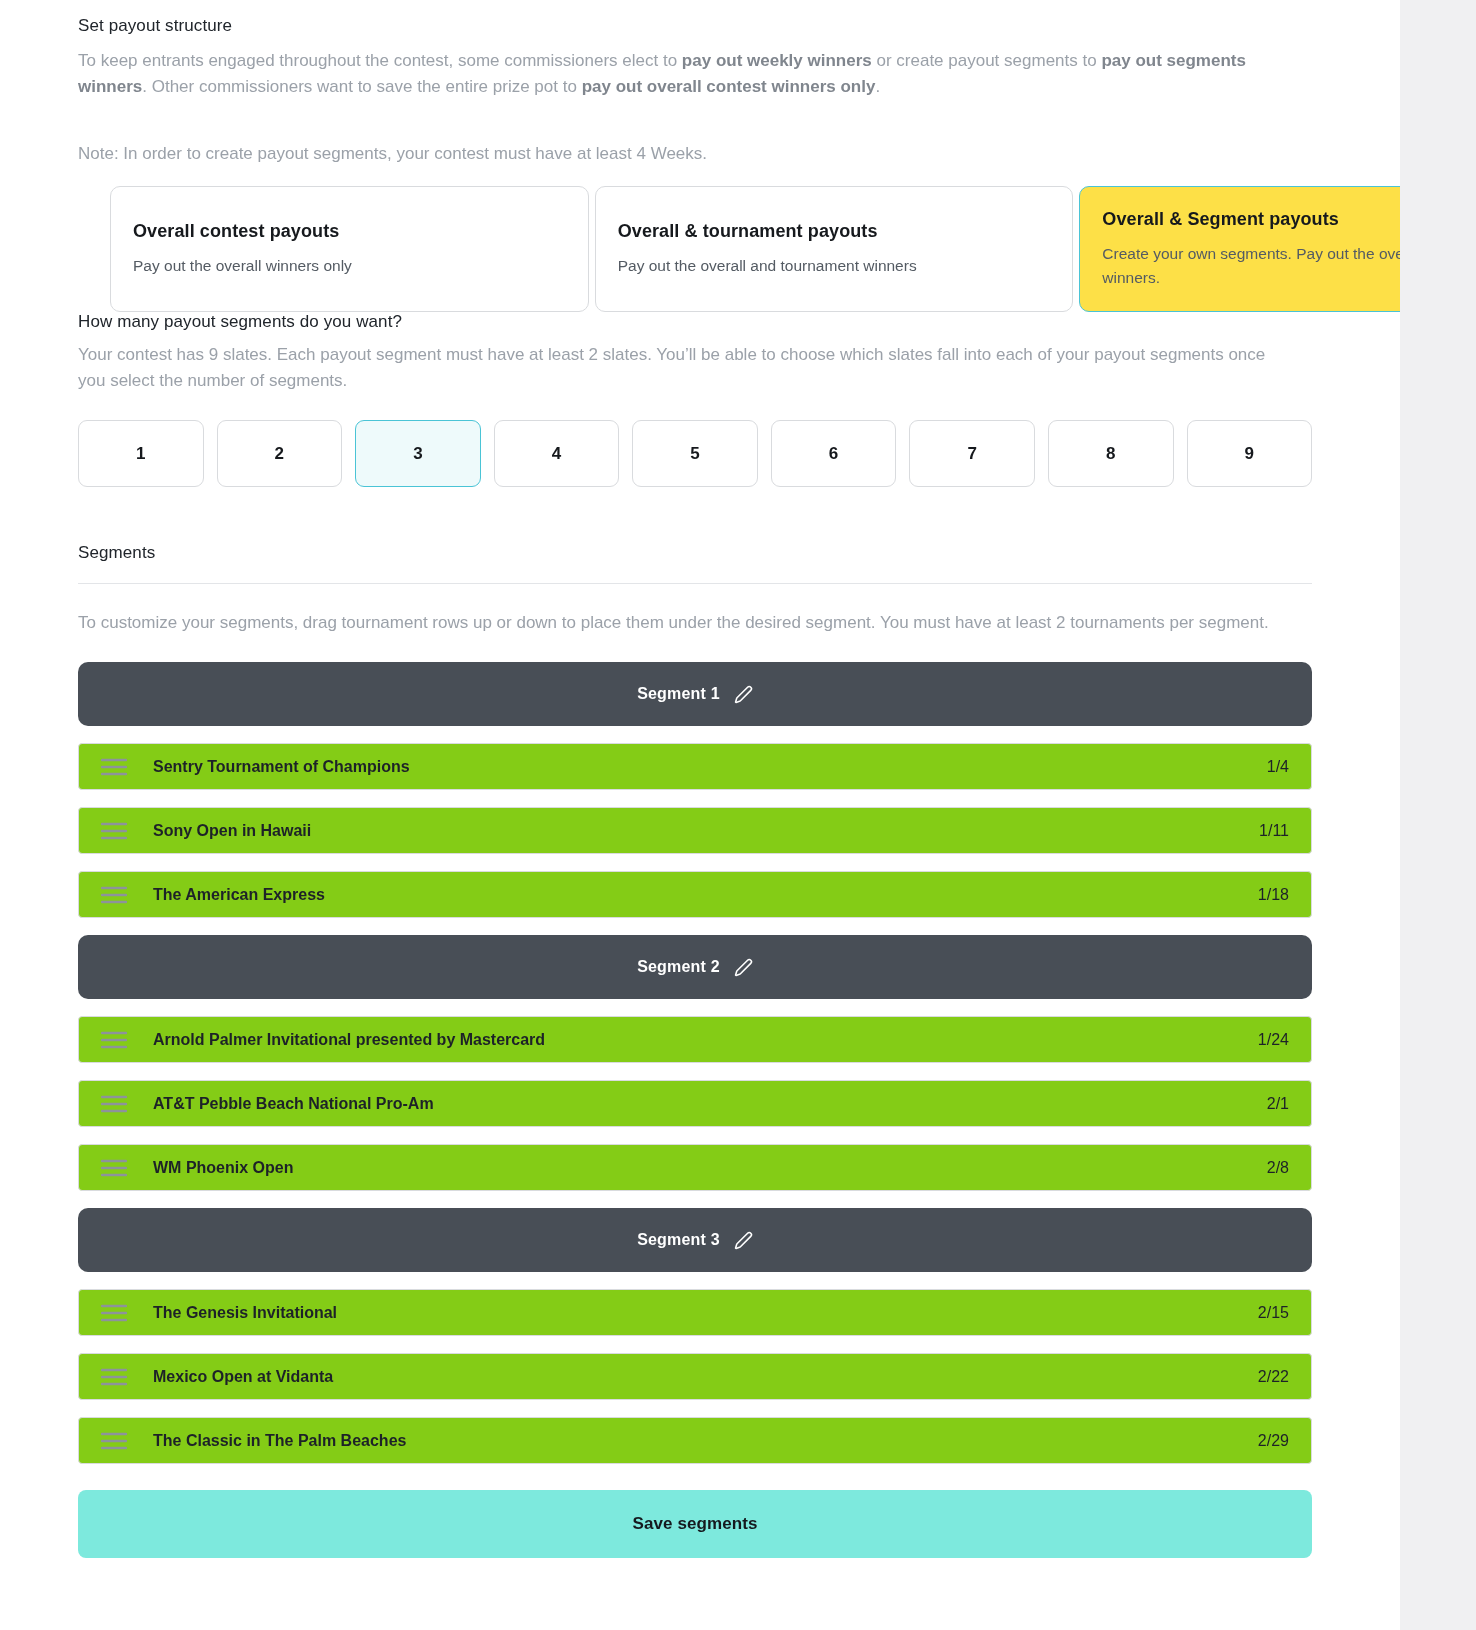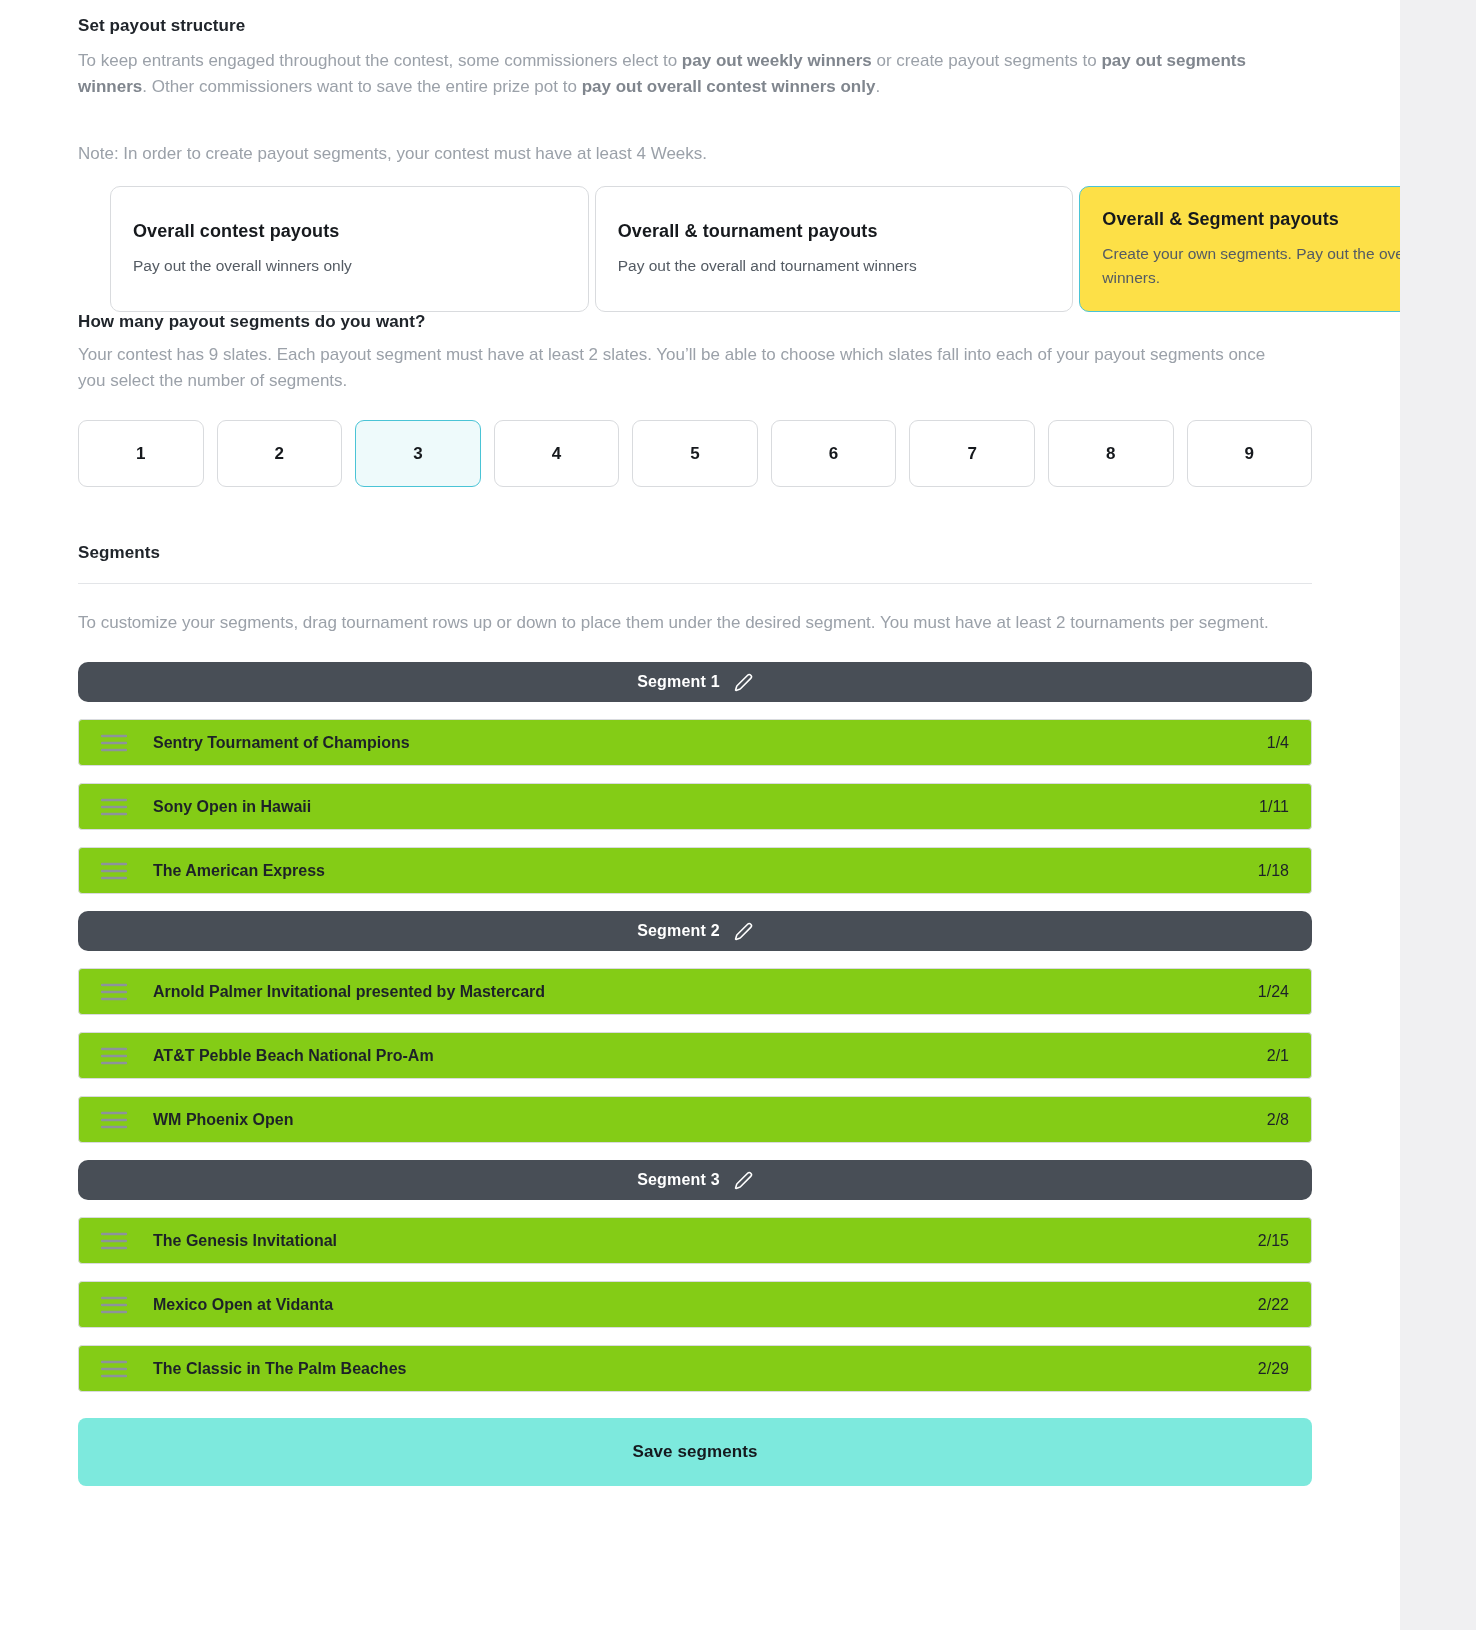--- a/index.html
+++ b/index.html
@@ -10,21 +10,21 @@
     color: #1d2228;
     position: relative;
     min-height: 1630px;
   }
   .right-strip {
     position: absolute; top: 0; right: 0; width: 76px; height: 1630px;
     background: #f0f0f2;
   }
   .page { padding: 16px 0 40px 78px; width: 1312px; }
   .section-title {
-    font-size: 17px; font-weight: 700; color: #20252b; letter-spacing: .1px;
+    font-size: 17px; font-weight: 400; color: #20252b; letter-spacing: .1px;
   }
   .intro {
     margin-top: 12px; font-size: 17px; line-height: 26px; color: #9ba1a9;
     max-width: 1234px;
   }
   .intro strong { color: #80868e; font-weight: 700; }
   .note { margin-top: 44px; font-size: 17px; color: #9ba1a9; }
   
   .cards { margin-top: 22px; display: flex; gap: 6px; width: 1448px; margin-left: 32px; }
   .card {
@@ -52,21 +52,21 @@
   .numbtn.selected { border: 1.5px solid #4ac4d6; background: #eefafb; }
   
   .segments-heading { margin-top: 56px; }
   .divider { margin-top: 20px; border: none; border-top: 1px solid #e3e5e8; width: 1234px; }
   .instructions {
     margin-top: 26px; font-size: 17px; line-height: 26px; color: #9ba1a9;
     max-width: 1200px;
   }
   .seg-list { margin-top: 26px; display: flex; flex-direction: column; gap: 17px; width: 1234px; }
   .seg-header {
-    height: 40px; background: #484e56; border-radius: 10px;
+    height: 64px; background: #484e56; border-radius: 10px;
     display: flex; align-items: center; justify-content: center; gap: 14px;
     color: #ffffff; cursor: default;
   }
   .seg-header .seg-label { font-size: 16px; font-weight: 700; letter-spacing: .2px; }
   .seg-header .pencil { display: inline-flex; cursor: pointer; }
   .t-row {
     height: 47px; background: #84cc16; border: 1px solid #d9dbde; border-radius: 4px;
     display: flex; align-items: center; padding: 0 22px; cursor: grab;
   }
   .t-row .handle { display: inline-flex; margin-right: 26px; cursor: grab; }

